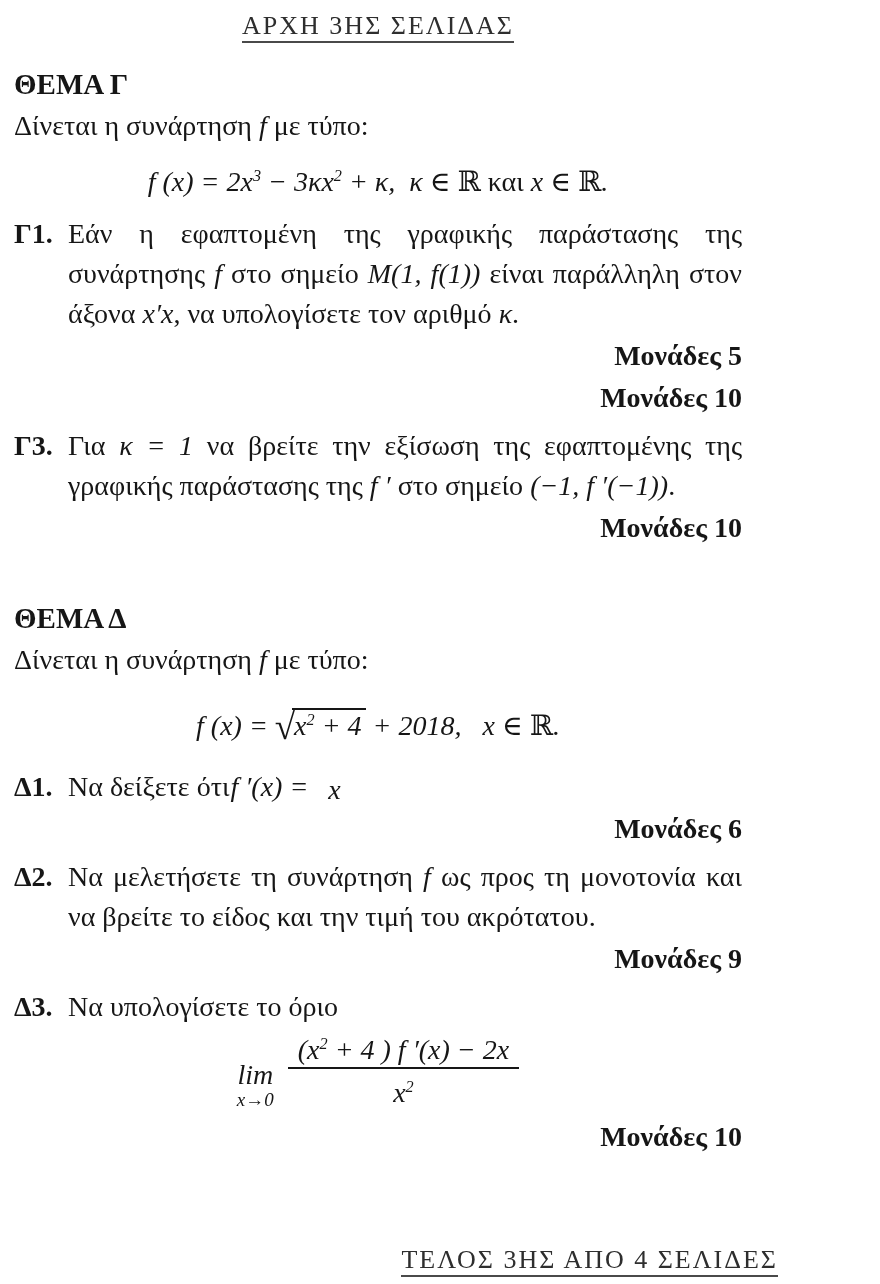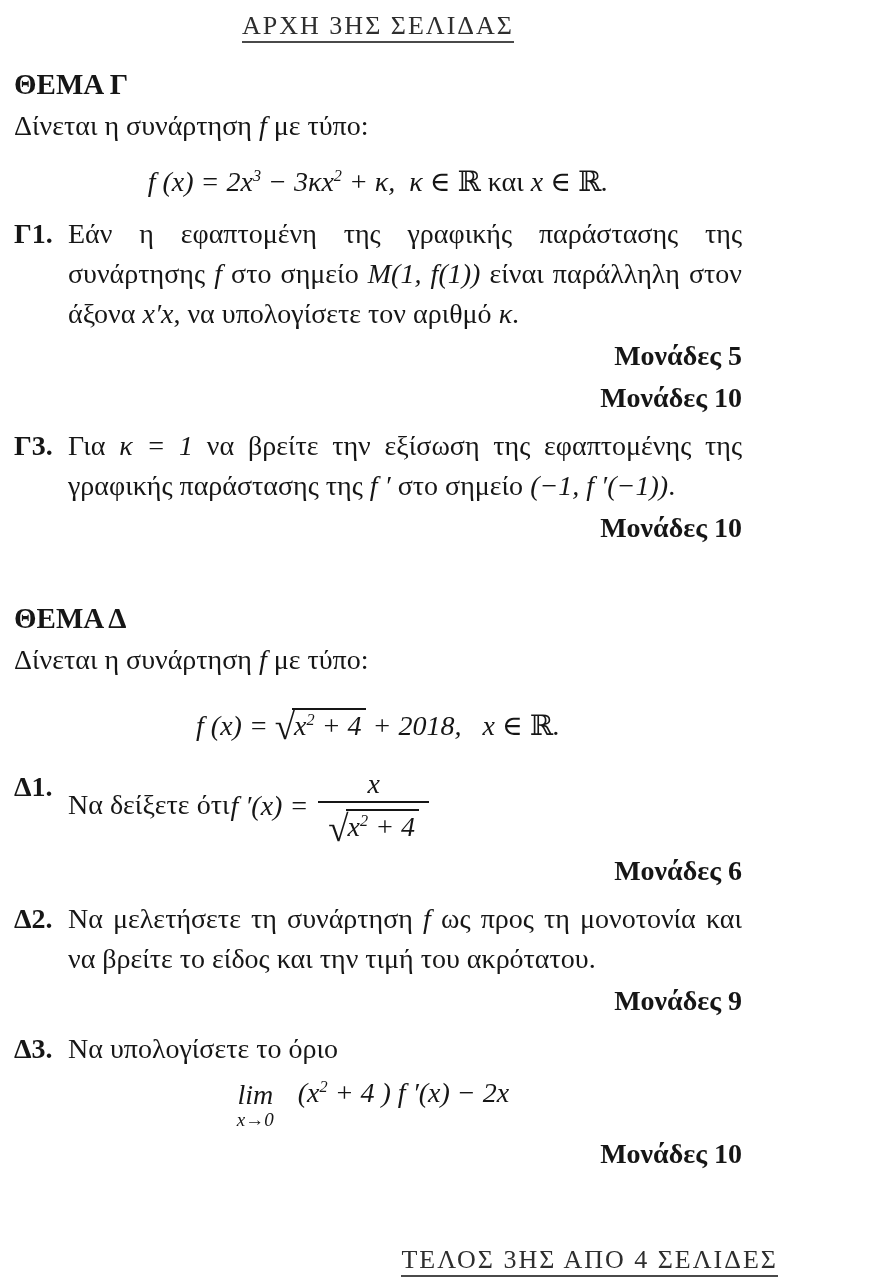--- a/index.html
+++ b/index.html
@@ -132,36 +132,36 @@
 
   <section>
     <div class="theme-title">ΘΕΜΑ Δ</div>
 
     <p class="intro"><span>Δίνεται η συνάρτηση </span><span class="it">f</span><span> με τύπο:</span></p>
 
     <div class="formula formula-d"><span class="it">f (x) = </span><span class="rad">√</span><span class="radicand"><span class="it">x</span><sup class="it">2</sup><span class="it"> + 4</span></span><span class="it"> + 2018,   </span><span class="it">x ∈ </span><span>ℝ</span><span class="it">.</span></div>
 
     <div class="question">
       <span class="qlabel">Δ1.</span>
-      <p class="qtext no-justify"><span>Να δείξετε ότι</span><span class="it mathgap">f ′(x) =</span><span class="frac"><span class="num it">x</span><span class="den"><span class="rad">√</span><span class="radicand"><span class="it">x</span><sup class="it">2</sup><span class="it"> + 4</span></span></span></span></p>
+      <p class="qtext no-justify"><span>Να δείξετε ότι</span><span class="it mathgap">f ′(x) =</span><span class="frac"><span class="num it">x</span></span></p>
     </div>
     <div class="marks">Μονάδες 6</div>
 
     <div class="question">
       <span class="qlabel">Δ2.</span>
       <p class="qtext"><span>Να μελετήσετε τη συνάρτηση </span><span class="it">f</span><span> ως προς τη μονοτονία και να βρείτε το είδος και την τιμή του ακρότατου.</span></p>
     </div>
     <div class="marks">Μονάδες 9</div>
 
     <div class="question">
       <span class="qlabel">Δ3.</span>
       <p class="qtext no-justify"><span>Να υπολογίσετε το όριο</span></p>
     </div>
 
-    <div class="formula formula-lim"><span class="lim"><span class="limword">lim</span><span class="limsub">x→0</span></span><span class="frac"><span class="num"><span class="it">(x</span><sup class="it">2</sup><span class="it"> + 4 ) f ′(x) − 2x</span></span></span></div>
+    <div class="formula formula-lim"><span class="lim"><span class="limword">lim</span><span class="limsub">x→0</span></span><span class="frac"><span class="num"><span class="it">(x</span><sup class="it">2</sup><span class="it"> + 4 ) f ′(x) − 2x</span></span><span class="den"><span class="it">x</span><sup class="it">2</sup></span></span></div>
     <div class="marks">Μονάδες 10</div>
   </section>
 
   <div class="page-footer">
     <span class="underline-text">ΤΕΛΟΣ 3ΗΣ ΑΠΟ 4 ΣΕΛΙΔΕΣ</span>
   </div>
 
 </div>
 
 </body></html>

